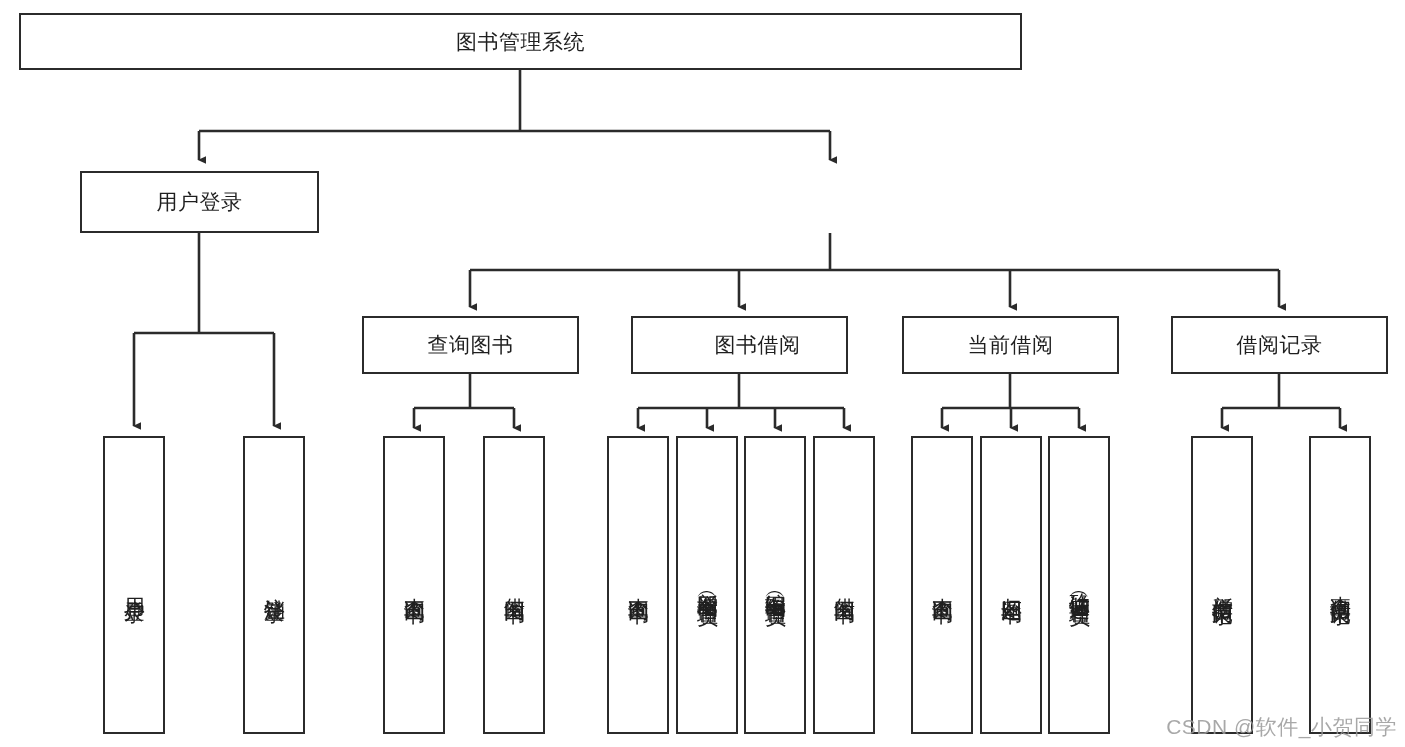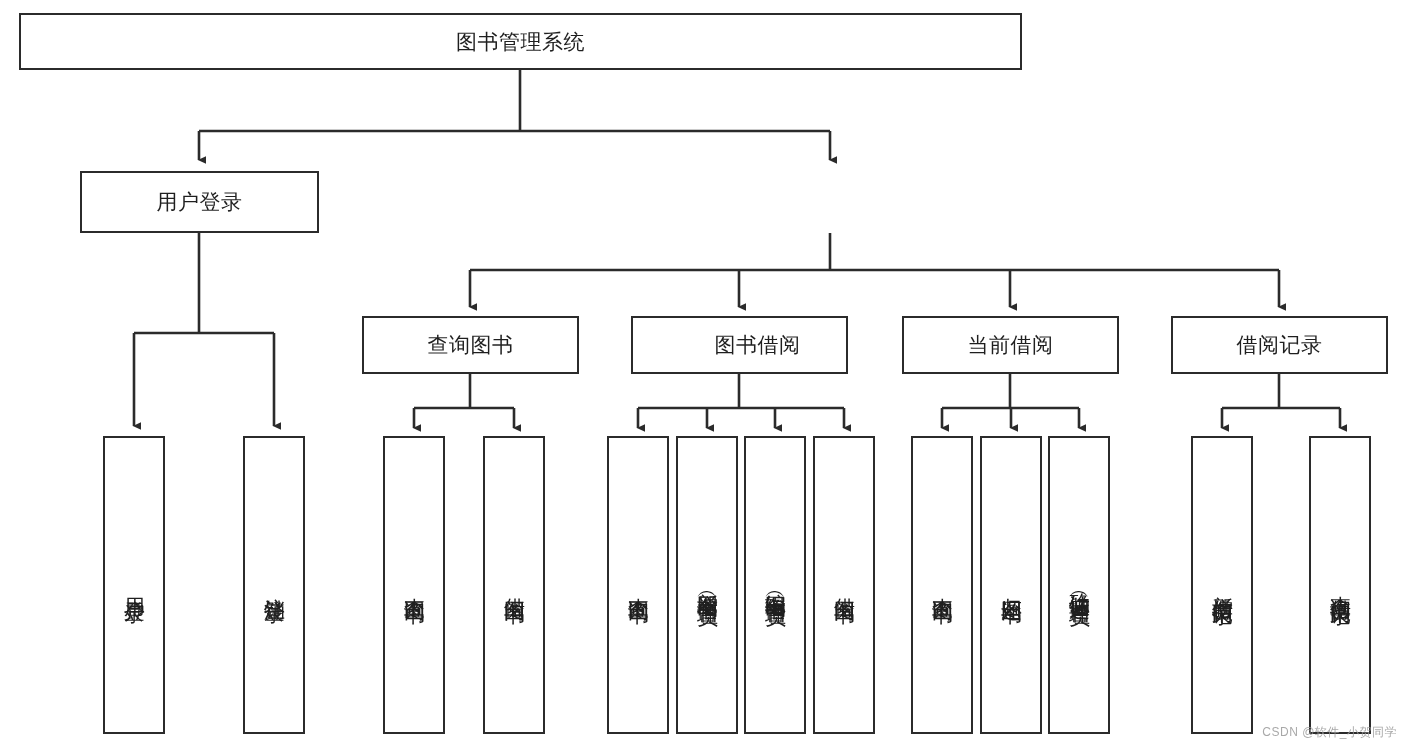--- a/index.html
+++ b/index.html
@@ -55,21 +55,21 @@
     left: 0;
     top: 0;
     width: 1405px;
     height: 747px;
     pointer-events: none;
   }
   .watermark {
     position: absolute;
     right: 8px;
     bottom: 6px;
-    font-size: 12px;
+    font-size: 21px;
     color: #9a9a9a;
     opacity: 0.85;
     letter-spacing: 0.5px;
     white-space: nowrap;
   }
 </style>
 </head>
 <body>
 
 <div id="canvas">

